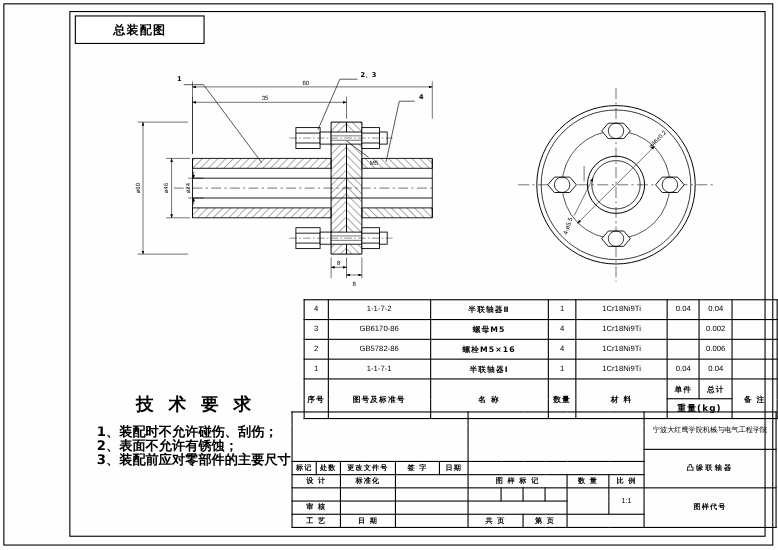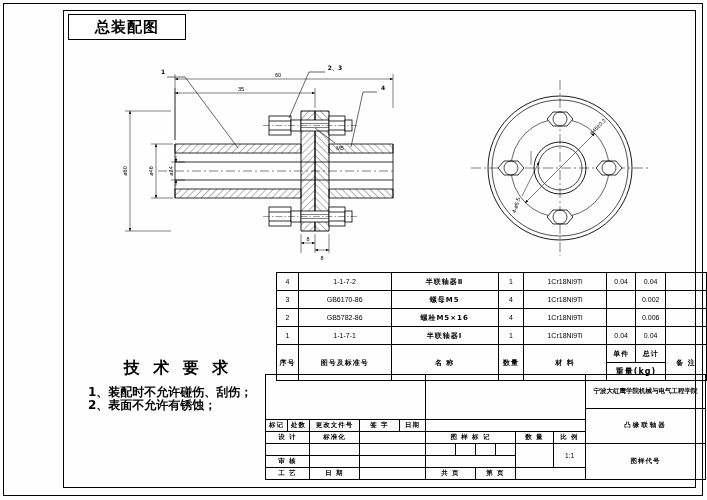--- a/index.html
+++ b/index.html
@@ -17,21 +17,21 @@
   .lcell{position:relative;box-sizing:border-box;border-top:1px solid #000;
          display:flex;align-items:center;justify-content:center;
          font-size:8px;letter-spacing:1px;white-space:nowrap;
          font-family:"DejaVu Sans",sans-serif;font-weight:bold;}
   .lcell.blank{border-top:1px solid #000;}
 
   
   #viewtag{position:absolute;left:68px;top:14px;width:118px;height:26px;
            border:1px solid #000;box-sizing:border-box;
            display:flex;align-items:center;justify-content:center;
-           font-size:15px;font-weight:bold;font-family:"DejaVu Sans",sans-serif;
+           font-size:11px;font-weight:bold;font-family:"DejaVu Sans",sans-serif;
            letter-spacing:1px;background:#fff;}
 
   
   #tech{position:absolute;left:88px;top:358px;width:180px;}
   #tech .t-title{text-align:center;font-size:16px;font-weight:bold;
        letter-spacing:4px;font-family:"DejaVu Sans",sans-serif;margin-bottom:7px;}
   #tech .t-line{font-size:12px;line-height:13px;font-weight:bold;
        font-family:"DejaVu Sans",sans-serif;white-space:nowrap;}
   #tech .t-line.indent{padding-left:0;}
 
@@ -41,21 +41,21 @@
            font-family:"DejaVu Sans",sans-serif;padding:0;
            white-space:nowrap;overflow:hidden;}
   .cn{font-weight:bold;letter-spacing:1px;}
   .num{font-family:"Liberation Sans",sans-serif;font-weight:normal;}
 
   #bom{left:276px;top:272px;}
   #bom td{height:17px;}
 
   #titleblock{left:265px;top:374px;}
   #titleblock td{height:11px;font-size:6.5px;}
-  .tb-school{font-size:8.5px;font-weight:bold;letter-spacing:0px;}
+  .tb-school{font-size:8.5px;font-weight:normal;letter-spacing:0px;}
   .tb-name{font-size:11px;font-weight:bold;letter-spacing:2px;text-align:center;}
   .tb-code{font-size:9px;font-weight:bold;letter-spacing:1px;}
 
   
   #draw{position:absolute;left:63px;top:10px;width:633px;height:262px;}
 
   .txt{font-family:"Liberation Sans",sans-serif;font-size:5.5px;fill:#000;}
   .txtb{font-family:"DejaVu Sans",sans-serif;font-size:6px;fill:#000;font-weight:bold;}
 </style>
 </head>
@@ -66,20 +66,21 @@
   <div class="outer-frame"></div>
   <div class="inner-frame"></div>
 
   <div id="viewtag">总装配图</div>
 
 
   <div id="tech">
     <div class="t-title">技 术 要 求</div>
     <div class="t-line">1、装配时不允许碰伤、刮伤；</div>
     <div class="t-line">2、表面不允许有锈蚀；</div>
+    <div class="t-line">3、装配前应对零部件的主要尺寸</div>
   </div>
 
   <table id="bom">
     <colgroup>
       <col style="width:22px">
         <col style="width:95px">
         <col style="width:110px">
       <col style="width:26px">
         <col style="width:85px">
         <col style="width:30px">

